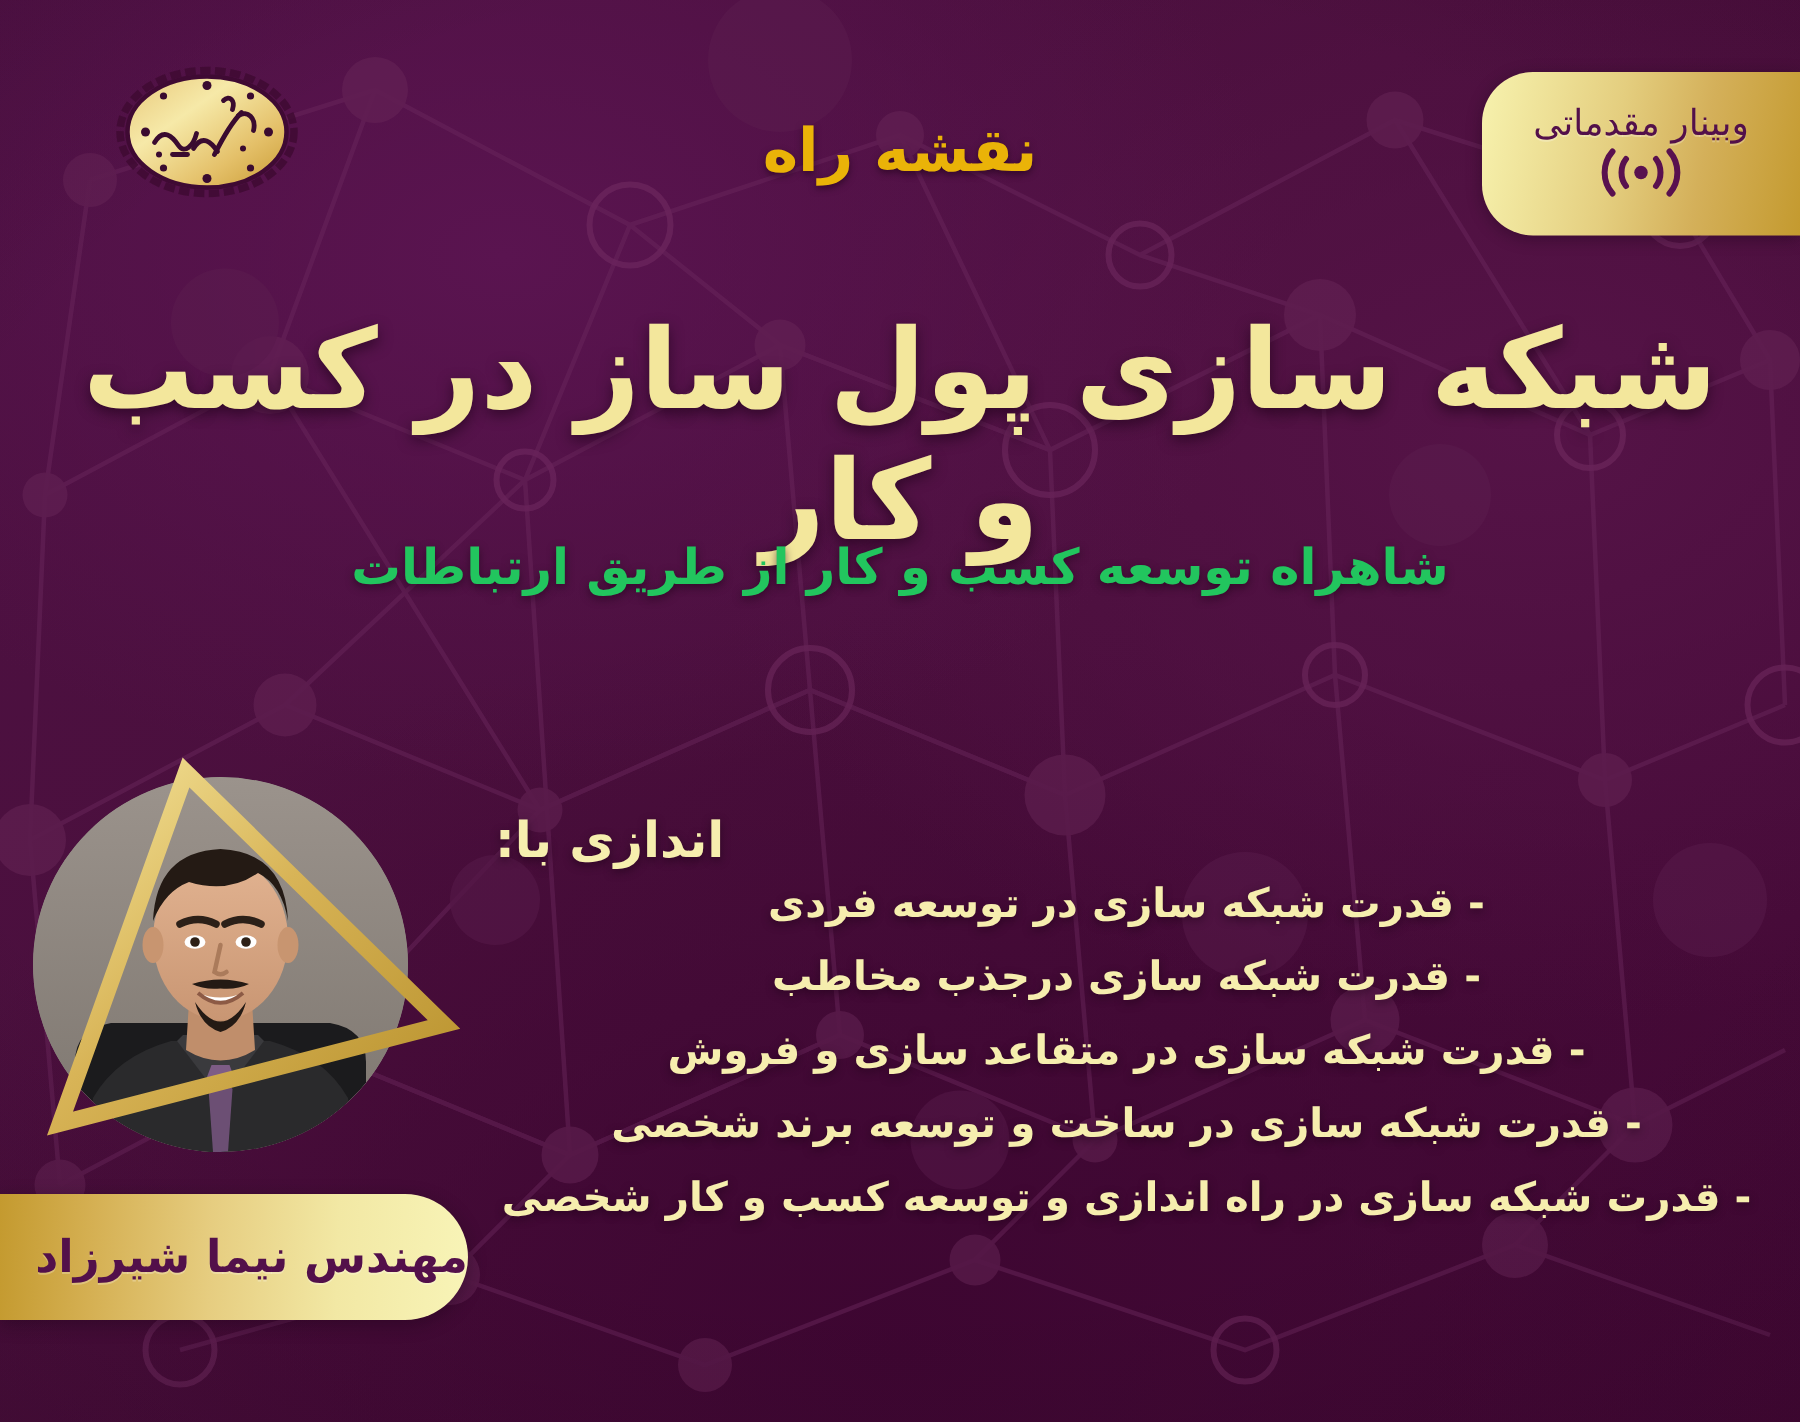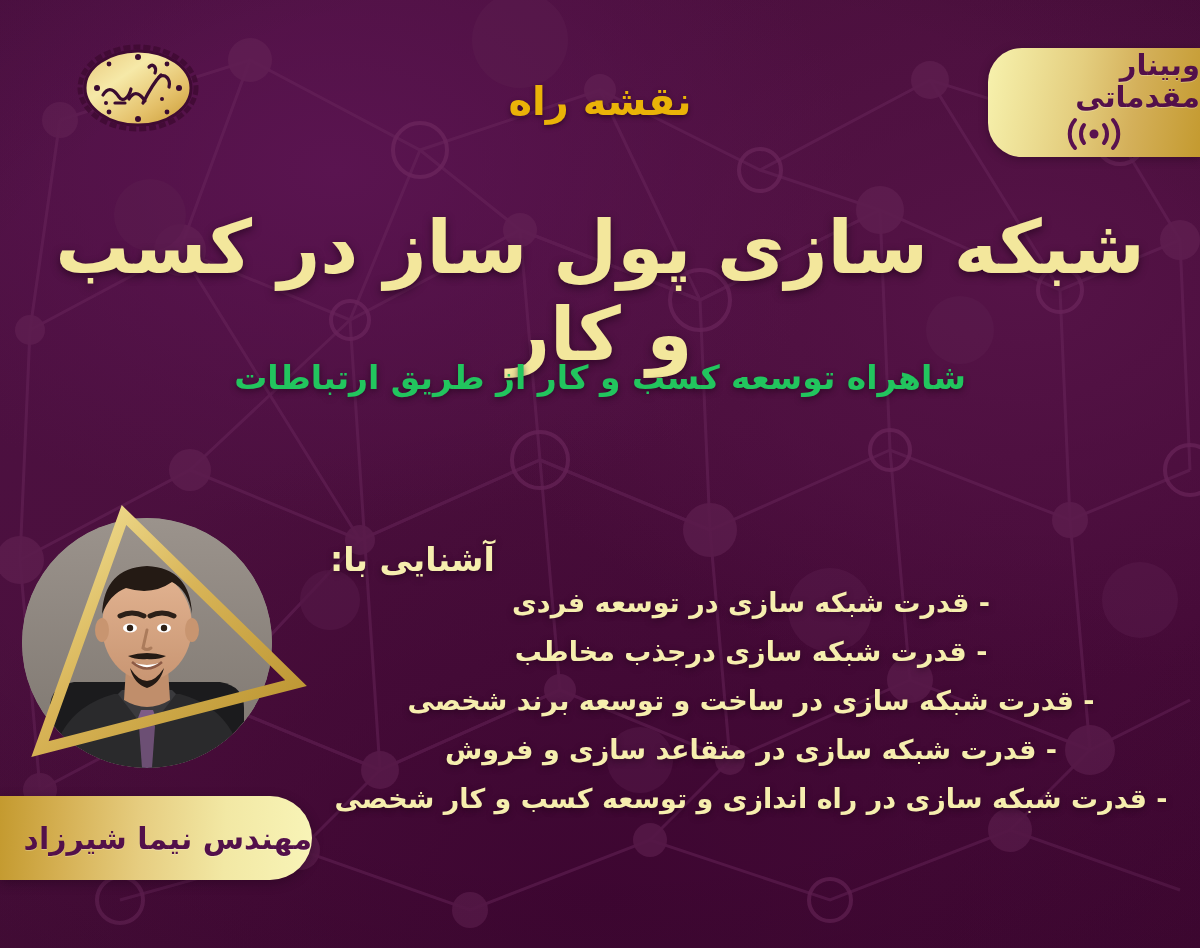--- a/index.html
+++ b/index.html
@@ -65,22 +65,22 @@
     box-shadow: 0 2px 10px rgba(20,0,16,0.35);
     display: flex;
     flex-direction: column;
     align-items: center;
     justify-content: center;
     gap: 2px;
     padding-bottom: 3px;
   }
   .webinar-badge .wb-text {
     color: #53104a;
-    font-size: 29px;
-    font-weight: bold;
+    font-size: 24px;
+    font-weight: normal;
     letter-spacing: 0.3px;
     line-height: 1.1;
     text-shadow: 0 1px 0 rgba(255,255,255,0.25);
   }
   .broadcast-icon { width: 60px; height: 36px; display:block; }
 
   
   .kicker {
     position: absolute;
     top: 78px;
@@ -335,25 +335,25 @@
       </g>
       <circle cx="30" cy="18" r="4.5" fill="#59114f"></circle>
     </svg>
   </div>
 
   <div class="kicker">نقشه راه</div>
   <div class="headline">شبکه سازی پول ساز در کسب و کار</div>
   <div class="subhead">شاهراه توسعه کسب و کار از طریق ارتباطات</div>
 
   <div class="features">
-    <div class="features-title">آشنایی با:</div>
+    <div class="features-title">اندازی با:</div>
     <div class="feature-item">- قدرت شبکه سازی در توسعه فردی</div>
     <div class="feature-item">- قدرت شبکه سازی درجذب مخاطب</div>
+    <div class="feature-item">- قدرت شبکه سازی در متقاعد سازی و فروش</div>
     <div class="feature-item">- قدرت شبکه سازی در ساخت و توسعه برند شخصی</div>
-    <div class="feature-item">- قدرت شبکه سازی در متقاعد سازی و فروش</div>
     <div class="feature-item">- قدرت شبکه سازی در راه اندازی و توسعه کسب و کار شخصی</div>
   </div>
 
   <div class="portrait-wrap">
     <div class="portrait-photo">
       <svg viewBox="0 0 250 250" xmlns="http://www.w3.org/2000/svg">
         <defs>
           <linearGradient id="wallG" x1="0" y1="0" x2="0" y2="1">
             <stop offset="0%" stop-color="#9b938c"></stop>
             <stop offset="100%" stop-color="#7d766f"></stop>

